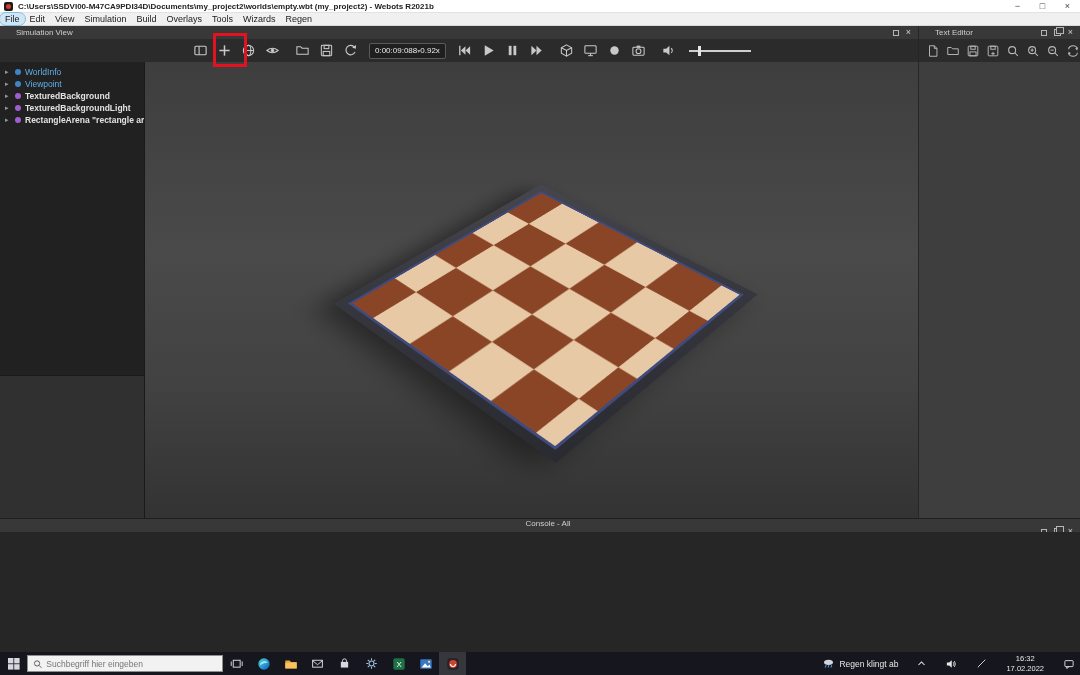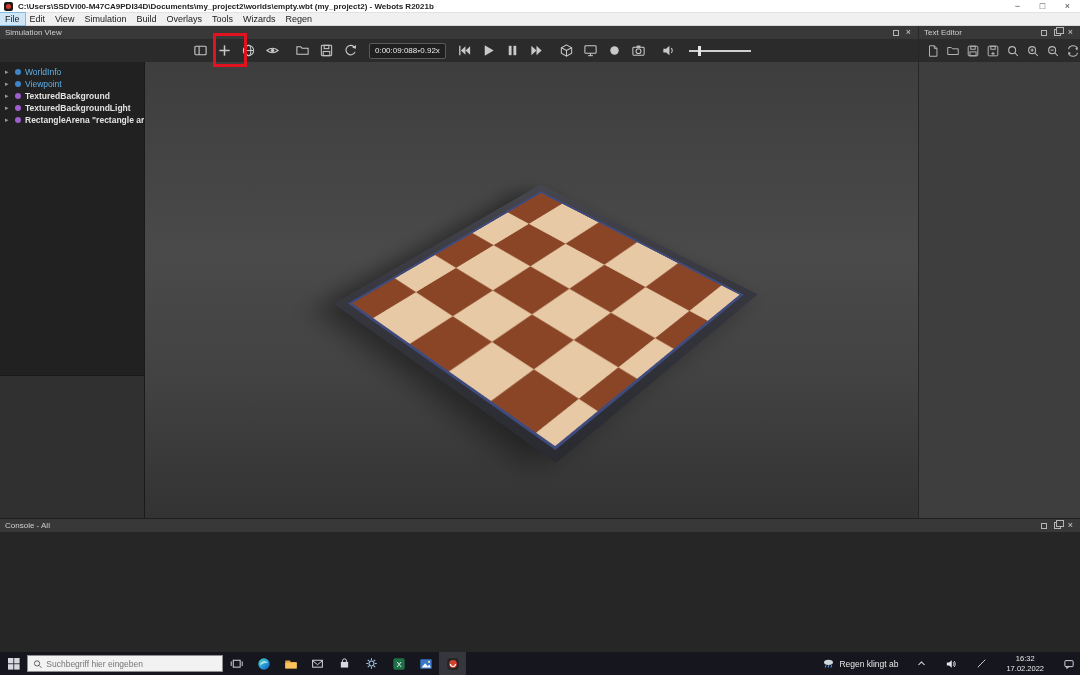--- a/index.html
+++ b/index.html
@@ -9,29 +9,29 @@
   
   .titlebar{position:absolute;left:0;top:0;width:1080px;height:13px;background:#ffffff;display:flex;align-items:center;border-bottom:1px solid #e2e2e2;box-sizing:border-box;}
   .app-icon{width:9px;height:9px;margin-left:4px;border-radius:2px;background:#1b1b1b;position:relative;flex:0 0 auto;}
   .app-icon::after{content:"";position:absolute;left:2px;top:2px;width:5px;height:5px;border-radius:50%;background:#d63a2a;}
   .title-text{font-size:8px;color:#222;margin-left:5px;white-space:nowrap;font-weight:bold;}
   .win-controls{margin-left:auto;display:flex;height:100%;}
   .win-btn{width:25px;height:13px;font-size:9px;line-height:12px;text-align:center;color:#444;}
 
   
   .menubar{position:absolute;left:0;top:13px;width:1080px;height:13px;background:#f0f0f0;display:flex;align-items:center;font-size:9px;color:#1a1a1a;border-bottom:1px solid #d9d9d9;box-sizing:border-box;}
-  .menu-item{padding:0 5px;height:12px;line-height:12px;}
+  .menu-item{padding:0 5px;height:12px;line-height:12px;border-radius:6px;}
   .menu-item.active{background:#cfe6f7;outline:1px solid #84bbe2;}
 
   
   .workspace{position:absolute;left:0;top:26px;width:1080px;height:626px;background:#2b2b2b;}
 
   .sim-header{position:absolute;left:0;top:0;width:918px;height:13px;background:#383838;display:flex;align-items:center;}
   .editor-header{position:absolute;left:918px;top:0;width:162px;height:13px;background:#383838;display:flex;align-items:center;border-left:1px solid #262626;box-sizing:border-box;}
-  .dock-title{font-size:8px;color:#cfcfcf;padding-left:5px;white-space:nowrap;text-align:right;}
+  .dock-title{font-size:8px;color:#cfcfcf;padding-left:16px;white-space:nowrap;text-align:right;}
   .dock-controls{margin-left:auto;display:flex;align-items:center;gap:7px;padding-right:7px;}
   .mini-box{width:6px;height:6px;border:1px solid #b5b5b5;box-sizing:border-box;}
   .mini-restore{width:7px;height:7px;border:1px solid #b5b5b5;position:relative;box-sizing:border-box;}
   .mini-restore::after{content:"";position:absolute;left:1px;top:-3px;width:6px;height:5px;border:1px solid #b5b5b5;background:#383838;}
   .mini-close{font-size:9px;color:#cfcfcf;line-height:7px;}
 
   
   .sim-toolbar{position:absolute;left:0;top:13px;width:918px;height:23px;display:flex;align-items:center;background:#2b2b2b;}
   .tb-spacer{width:188px;flex:0 0 auto;}
   .tbtn{width:24px;height:21px;display:flex;align-items:center;justify-content:center;flex:0 0 auto;}
@@ -60,21 +60,21 @@
   .arena-scene{position:absolute;left:0;top:0;width:100%;height:100%;perspective:1000px;perspective-origin:52% 28%;}
   .arena{position:absolute;left:252px;top:87px;width:300px;height:300px;padding:10px;box-sizing:border-box;background:linear-gradient(135deg,#46464f 0%,#35353d 55%,#2a2a31 100%);transform:rotateX(57deg) rotateZ(43deg);box-shadow:-8px 16px 30px rgba(0,0,0,0.45);}
   .arena-floor{width:100%;height:100%;box-sizing:border-box;border:3px solid #3f4a7d;background-color:#e7c9a6;background-image:repeating-conic-gradient(#8a4527 0 25%,#e7c9a6 0 50%);background-size:40% 40%;background-position:20% 0;}
 
   
   .editor-toolbar{position:absolute;left:918px;top:13px;width:162px;height:23px;display:flex;align-items:center;gap:2px;padding-left:5px;background:#2b2b2b;border-left:1px solid #262626;box-sizing:border-box;}
   .ebtn{width:18px;height:19px;display:flex;align-items:center;justify-content:center;flex:0 0 auto;}
   .editor-content{position:absolute;left:918px;top:36px;width:162px;height:456px;background:#3e3e3e;border-left:1px solid #262626;box-sizing:border-box;}
 
   
-  .console-header{position:absolute;left:0;top:492px;width:1080px;height:14px;background:#383838;display:flex;align-items:center;border-top:1px solid #1f1f1f;box-sizing:border-box;}
+  .console-header{position:absolute;left:0;top:492px;width:1080px;height:14px;background:#383838;display:flex;align-items:center;border-top:1px solid #1f1f1f;box-sizing:border-box;flex-direction:column;}
   .console-body{position:absolute;left:0;top:506px;width:1080px;height:120px;background:#262626;}
 
   
   .taskbar{position:absolute;left:0;top:652px;width:1080px;height:23px;background:#16161e;display:flex;align-items:center;z-index:80;}
   .start-btn{width:27px;height:23px;display:flex;align-items:center;justify-content:center;flex:0 0 auto;}
   .search-box{width:196px;height:17px;background:#f2f2f2;border:1px solid #8f8f8f;display:flex;align-items:center;gap:4px;padding:0 5px;box-sizing:border-box;flex:0 0 auto;}
   .search-input{border:none;background:transparent;font-size:8.5px;width:100%;outline:none;color:#333;font-family:"Liberation Sans",sans-serif;padding:0;}
   .tb-app{width:27px;height:23px;display:flex;align-items:center;justify-content:center;flex:0 0 auto;}
   .tb-app.active{background:rgba(255,255,255,0.14);}
   .tray{margin-left:auto;display:flex;align-items:center;gap:19px;padding-right:5px;color:#e8e8e8;}

